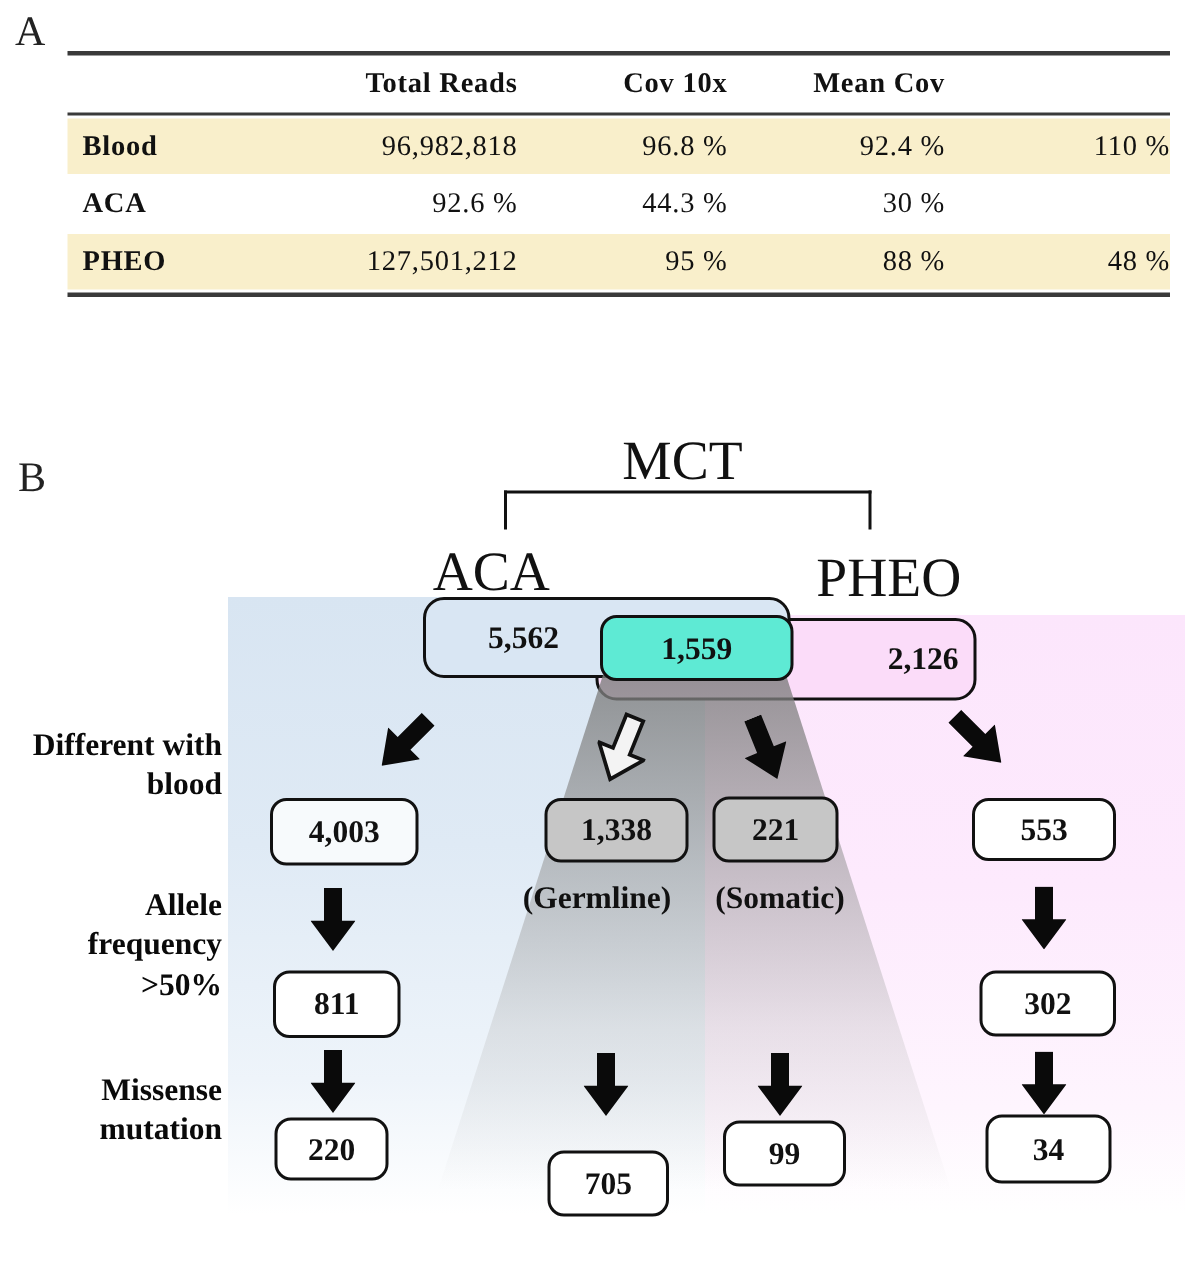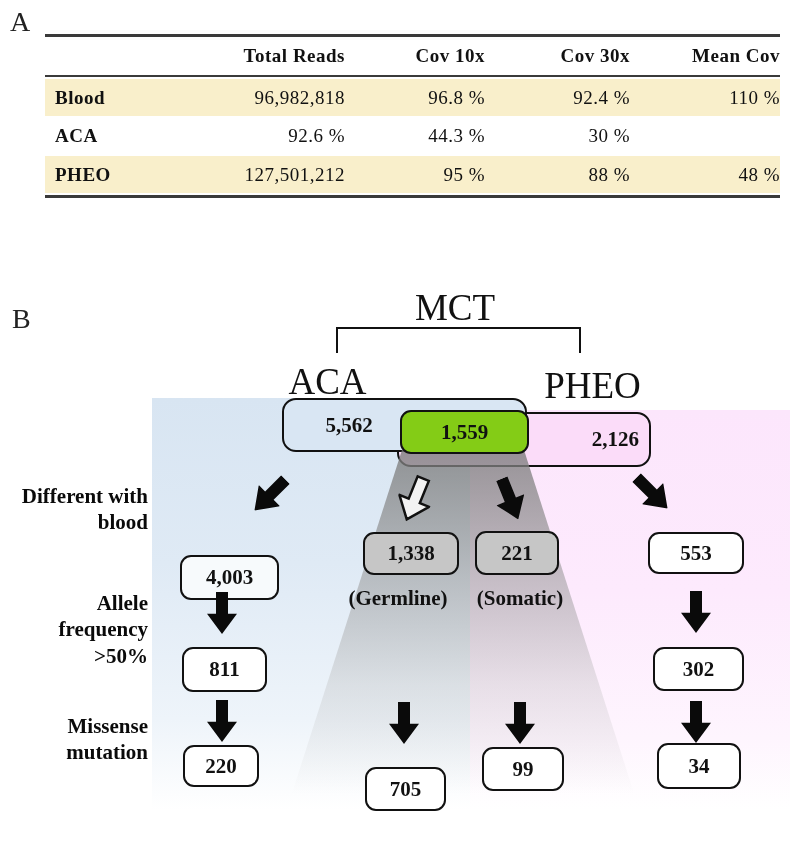--- a/index.html
+++ b/index.html
@@ -36,21 +36,20 @@
 <div id="figure">
 
   <div class="abs panel-label" style="left:10px; top:6px;">A</div>
 
   <div id="tableA">
     <div class="rule" style="height:3px;"></div>
     <div class="trow thead" style="height:38px;">
       <div class="cell rowname"></div>
       <div class="cell">Total Reads</div>
       <div class="cell">Cov 10x</div>
-      <div class="cell">Cov 30x</div>
       <div class="cell">Mean Cov</div>
     </div>
     <div class="rule" style="height:2px;"></div>
     <div class="trow hl" style="height:37px; margin-top:2px;">
       <div class="cell rowname">Blood</div>
       <div class="cell">96,982,818</div>
       <div class="cell">96.8 %</div>
       <div class="cell">92.4 %</div>
       <div class="cell">110 %</div>
     </div>
@@ -88,21 +87,21 @@
     <span style="position:absolute; left:145px; width:95px; text-align:right;">2,126</span>
   </div>
   <div class="vbox" style="left:282px; top:398px; width:241px; height:50px; border-radius:14px; background:#d9e6f3;">
     <span style="position:absolute; left:20px; width:90px; text-align:center;">5,562</span>
   </div>
 
   <div class="bgrect" style="left:270px; top:450px; width:380px; height:362px;
               background:linear-gradient(to bottom,rgba(125,125,125,0.80) 0%,rgba(150,150,150,0.55) 35%,rgba(185,185,185,0.32) 65%,rgba(255,255,255,0) 95%);
               clip-path:polygon(132px 0px,254px 0px,370px 362px,16px 362px);"></div>
 
-  <div class="vbox" style="left:400px; top:410px; width:125px; height:40px; background:#84cc16;">
+  <div class="vbox" style="left:400px; top:410px; width:125px; height:40px; background:#5eead4;">
     <span>1,559</span>
   </div>
 
   <div class="abs rowlab" style="left:0px; top:483px; width:148px;">
     <div>Different with</div>
     <div>blood</div>
   </div>
   <div class="abs rowlab" style="left:0px; top:590px; width:148px;">
     <div>Allele</div>
     <div>frequency</div>
@@ -113,21 +112,21 @@
     <div>mutation</div>
   </div>
 
   <div class="arrow" style="left:255px; top:473px; width:30px; height:44px; transform:rotate(45deg);"></div>
   <svg class="abs" style="left:398px; top:475px; transform:rotate(22deg);" width="34" height="48" viewBox="0 0 34 48">
     <path d="M11 2 H23 V26 H33 L17 46 L1 26 H11 Z" fill="#f3f3f3" stroke="#111" stroke-width="2.5" stroke-linejoin="miter"></path>
   </svg>
   <div class="arrow" style="left:495px; top:477px; width:30px; height:44px; transform:rotate(-22deg);"></div>
   <div class="arrow" style="left:637px; top:471px; width:30px; height:44px; transform:rotate(-45deg);"></div>
 
-  <div class="vbox" style="left:180px; top:532px; width:95px; height:41px; background:#f7fafc;margin-top:23px;">
+  <div class="vbox" style="left:180px; top:532px; width:95px; height:41px; background:#f7fafc;">
     <span>4,003</span>
   </div>
   <div class="vbox" style="left:363px; top:532px; width:92px; height:39px; background:#c6c6c6;">
     <span>1,338</span>
   </div>
   <div class="vbox" style="left:475px; top:531px; width:80px; height:40px; background:#c6c6c6;">
     <span>221</span>
   </div>
   <div class="vbox" style="left:648px; top:532px; width:92px; height:38px;">
     <span>553</span>

